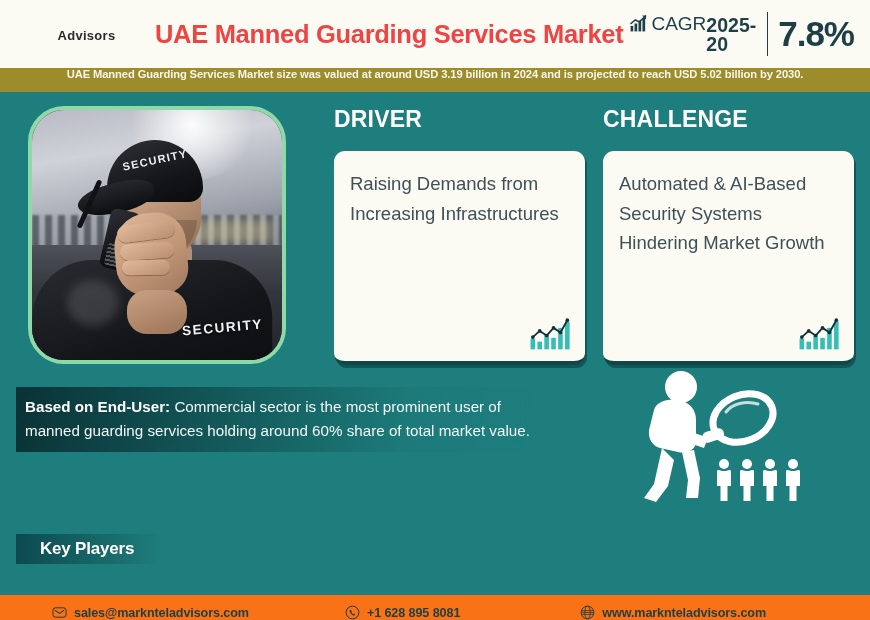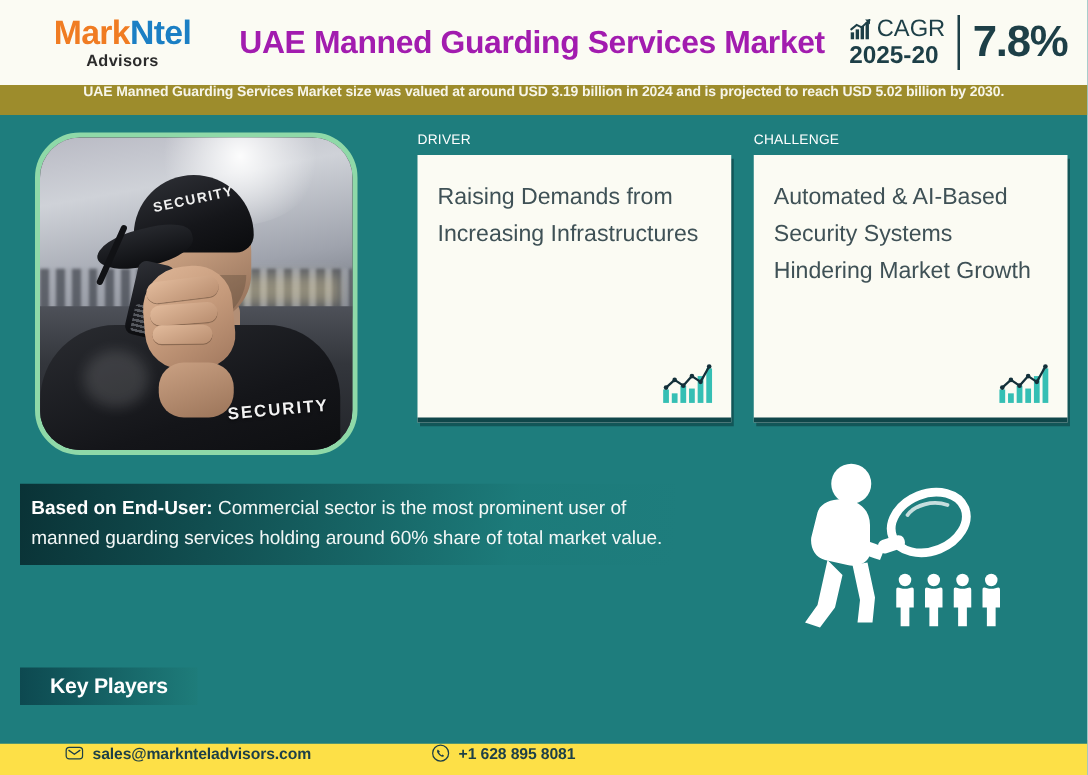--- a/index.html
+++ b/index.html
@@ -34,30 +34,30 @@
   .logo-mark { color: #f07c22; }
   .logo-ntel { color: #1b7fc4; }
   .logo-sub {
     font-size: 13px; color: #2b2b2b; font-weight: 600;
     margin-top: 2px; letter-spacing: 0.3px;
   }
   .header-title {
     flex: 1;
     text-align: center;
     font-size: 25.5px; font-weight: bold;
-    color: #a21caf; letter-spacing: -0.3px;
+    color: #ef4444; letter-spacing: -0.3px;
     white-space: nowrap;
     padding-right: 6px;
   }
   .cagr-block {
     display: flex; align-items: center;
     margin-right: 16px;
   }
   .cagr-left {
-    display: flex; flex-direction: column;
+    display: flex; 
     align-items: flex-start; line-height: 1.0;
     color: #1d3f47;
   }
   .cagr-top { display: flex; align-items: flex-end; gap: 3px; }
   .cagr-label { font-size: 19px; font-weight: 500; letter-spacing: 0px; }
   .cagr-years { font-size: 19.5px; font-weight: 600; margin-top: 2px; }
   .cagr-divider {
     width: 2px; height: 44px; background: #1d3f47;
     margin: 0 10px;
   }
@@ -226,30 +226,31 @@
     background: linear-gradient(160deg, #caa183, #9b7459);
   }
 
   
   .cards-row {
     position: absolute; left: 334px; top: 106px;
     width: 520px; display: flex; gap: 18px;
   }
   .card-col { width: 251px; }
   .card-head {
-    font-size: 11px; font-weight: normal; color: #ffffff;
-    letter-spacing: 0.2px; margin-bottom: 6px;
+    font-size: 23px; font-weight: bold; color: #ffffff;
+    letter-spacing: 0.2px; margin-bottom: 18px;
   }
   .card-box {
     position: relative;
     width: 251px; height: 214px;
     background: #fbfbf3;
     border-bottom: 4px solid #10474a;
     box-shadow: 2px 3px 0 rgba(10,55,58,.55);
     padding: 18px 16px 10px 16px;
+    border-radius: 11px;
   }
   .card-text {
     font-size: 18.5px; line-height: 1.6;
     color: #3f5156; font-weight: 400;
   }
   .card-chart {
     position: absolute; right: 10px; bottom: 10px;
     width: 46px; height: 34px;
   }
 
@@ -290,45 +291,42 @@
   .players-text {
     position: absolute; left: 198px; top: 513px;
     width: 650px;
     font-size: 15.2px; line-height: 1.62; color: #f3f8f7;
   }
 
   
   .footer-bar {
     position: absolute; left: 0; bottom: 0;
     width: 870px; height: 28px;
-    background: #fde047;
+    background: #f97316;
     border-top: 3px solid #1e7d7d;
-    display: flex; align-items: flex-start;
+    display: flex; align-items: flex-end;
   }
   .foot-item {
     display: flex; align-items: center; gap: 7px;
     color: #1d3f47; font-size: 12.6px; font-weight: bold;
     letter-spacing: -0.1px;
   }
   .foot-email { margin-left: 52px; }
   .foot-phone { margin-left: 96px; }
   .foot-web   { margin-left: 120px; }
   .foot-ico { width: 15px; height: 15px; display: block; }
 </style>
 </head>
 <body>
 
 <div id="infographic">
 
   <div class="header-bar">
 
     <div class="logo-block">
-      <div class="logo-main">
-        <span class="logo-mark">Mark</span><span class="logo-ntel">Ntel</span>
-      </div>
       <div class="logo-sub">Advisors</div>
     </div>
 
     <div class="header-title">UAE Manned Guarding Services Market</div>
 
     <div class="cagr-block">
       <div class="cagr-left">
         <div class="cagr-top">
           <svg class="foot-ico" style="width:19px;height:19px;" viewBox="0 0 24 24">
             <rect x="2" y="15" width="3.4" height="7" fill="#1d3f47"></rect>
@@ -480,15 +478,23 @@
     </div>
 
     <div class="foot-item foot-phone">
       <svg class="foot-ico" viewBox="0 0 24 24">
         <circle cx="12" cy="12" r="10.2" fill="none" stroke="#1d3f47" stroke-width="1.6"></circle>
         <path d="M8.4 7.2 C7.2 8.2 7 10 8.4 12.2 C9.8 14.4 12 16.2 13.8 16.6 C15 16.9 16 16.2 16.4 15.2 L14.4 13.6 L13 14.6 C12 14 10.6 12.5 10 11.2 L11 10 Z" fill="#1d3f47"></path>
       </svg>
       <span>+1 628 895 8081</span>
     </div>
 
+    <div class="foot-item foot-web">
+      <svg class="foot-ico" viewBox="0 0 24 24">
+        <circle cx="12" cy="12" r="10.2" fill="none" stroke="#1d3f47" stroke-width="1.5"></circle>
+        <ellipse cx="12" cy="12" rx="4.4" ry="10.2" fill="none" stroke="#1d3f47" stroke-width="1.3"></ellipse>
+        <path d="M2 9 H22 M2 15 H22 M1.8 12 H22.2" stroke="#1d3f47" stroke-width="1.3"></path>
+      </svg>
+      <span>www.marknteladvisors.com</span>
+    </div>
   </div>
 
 </div>
 
 </body></html>

